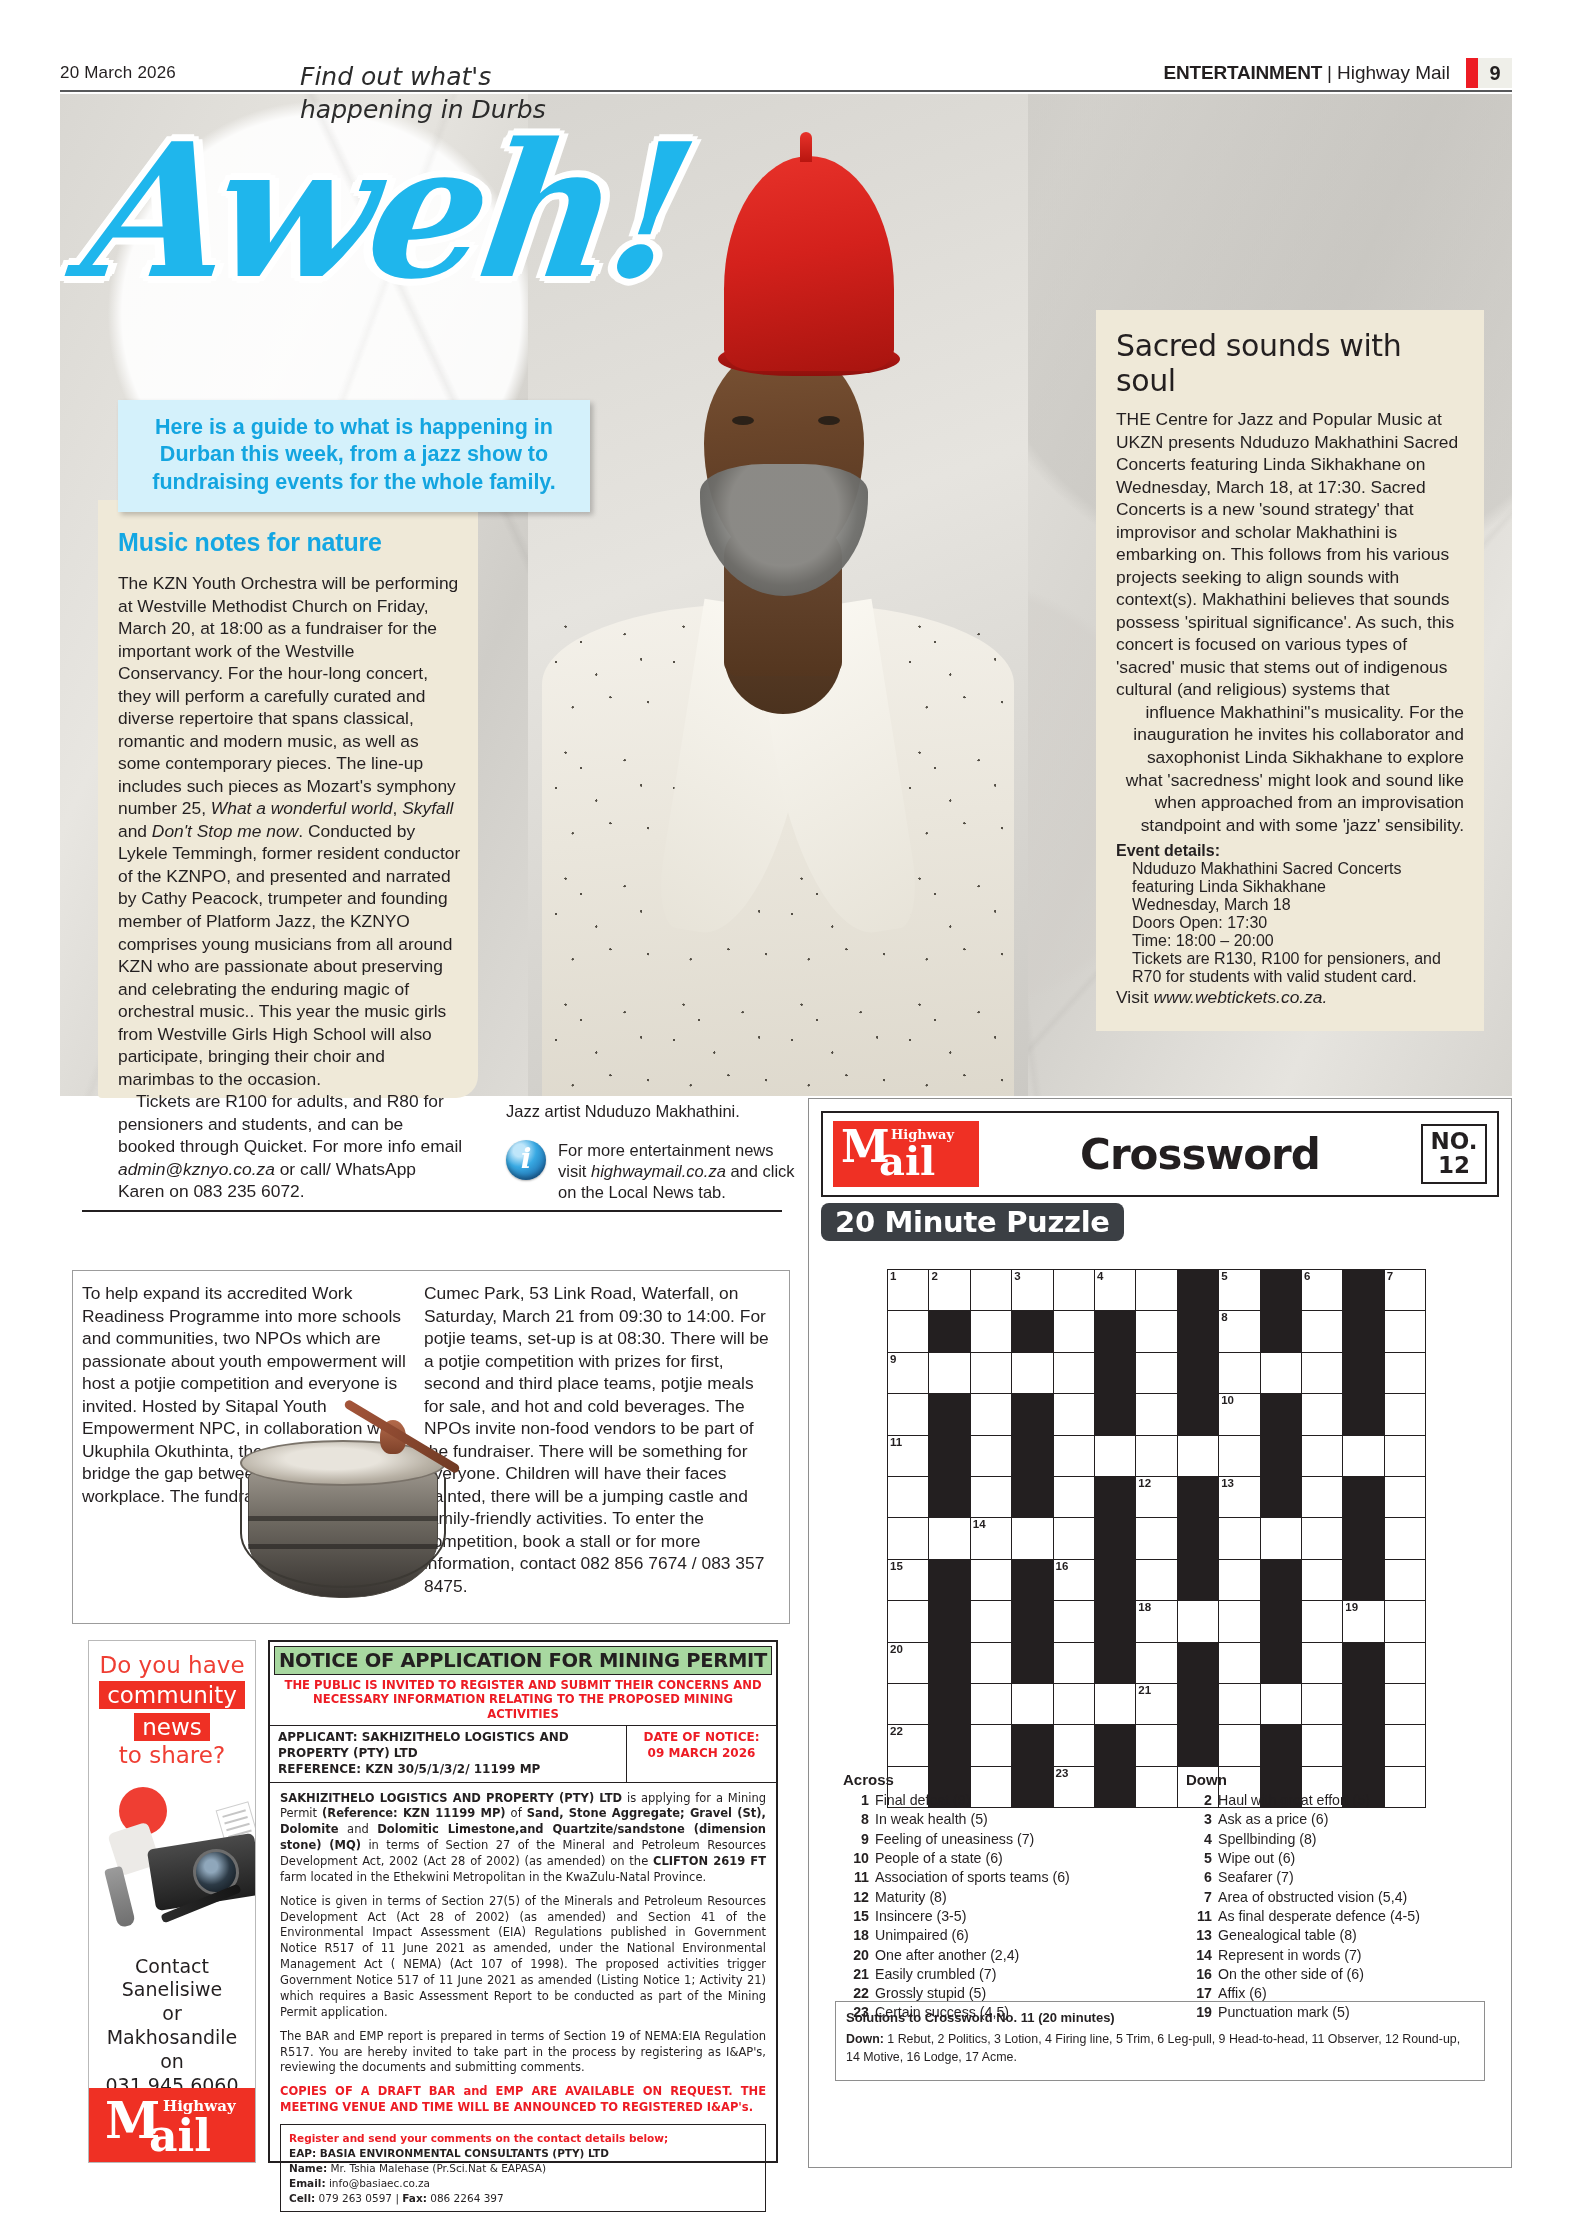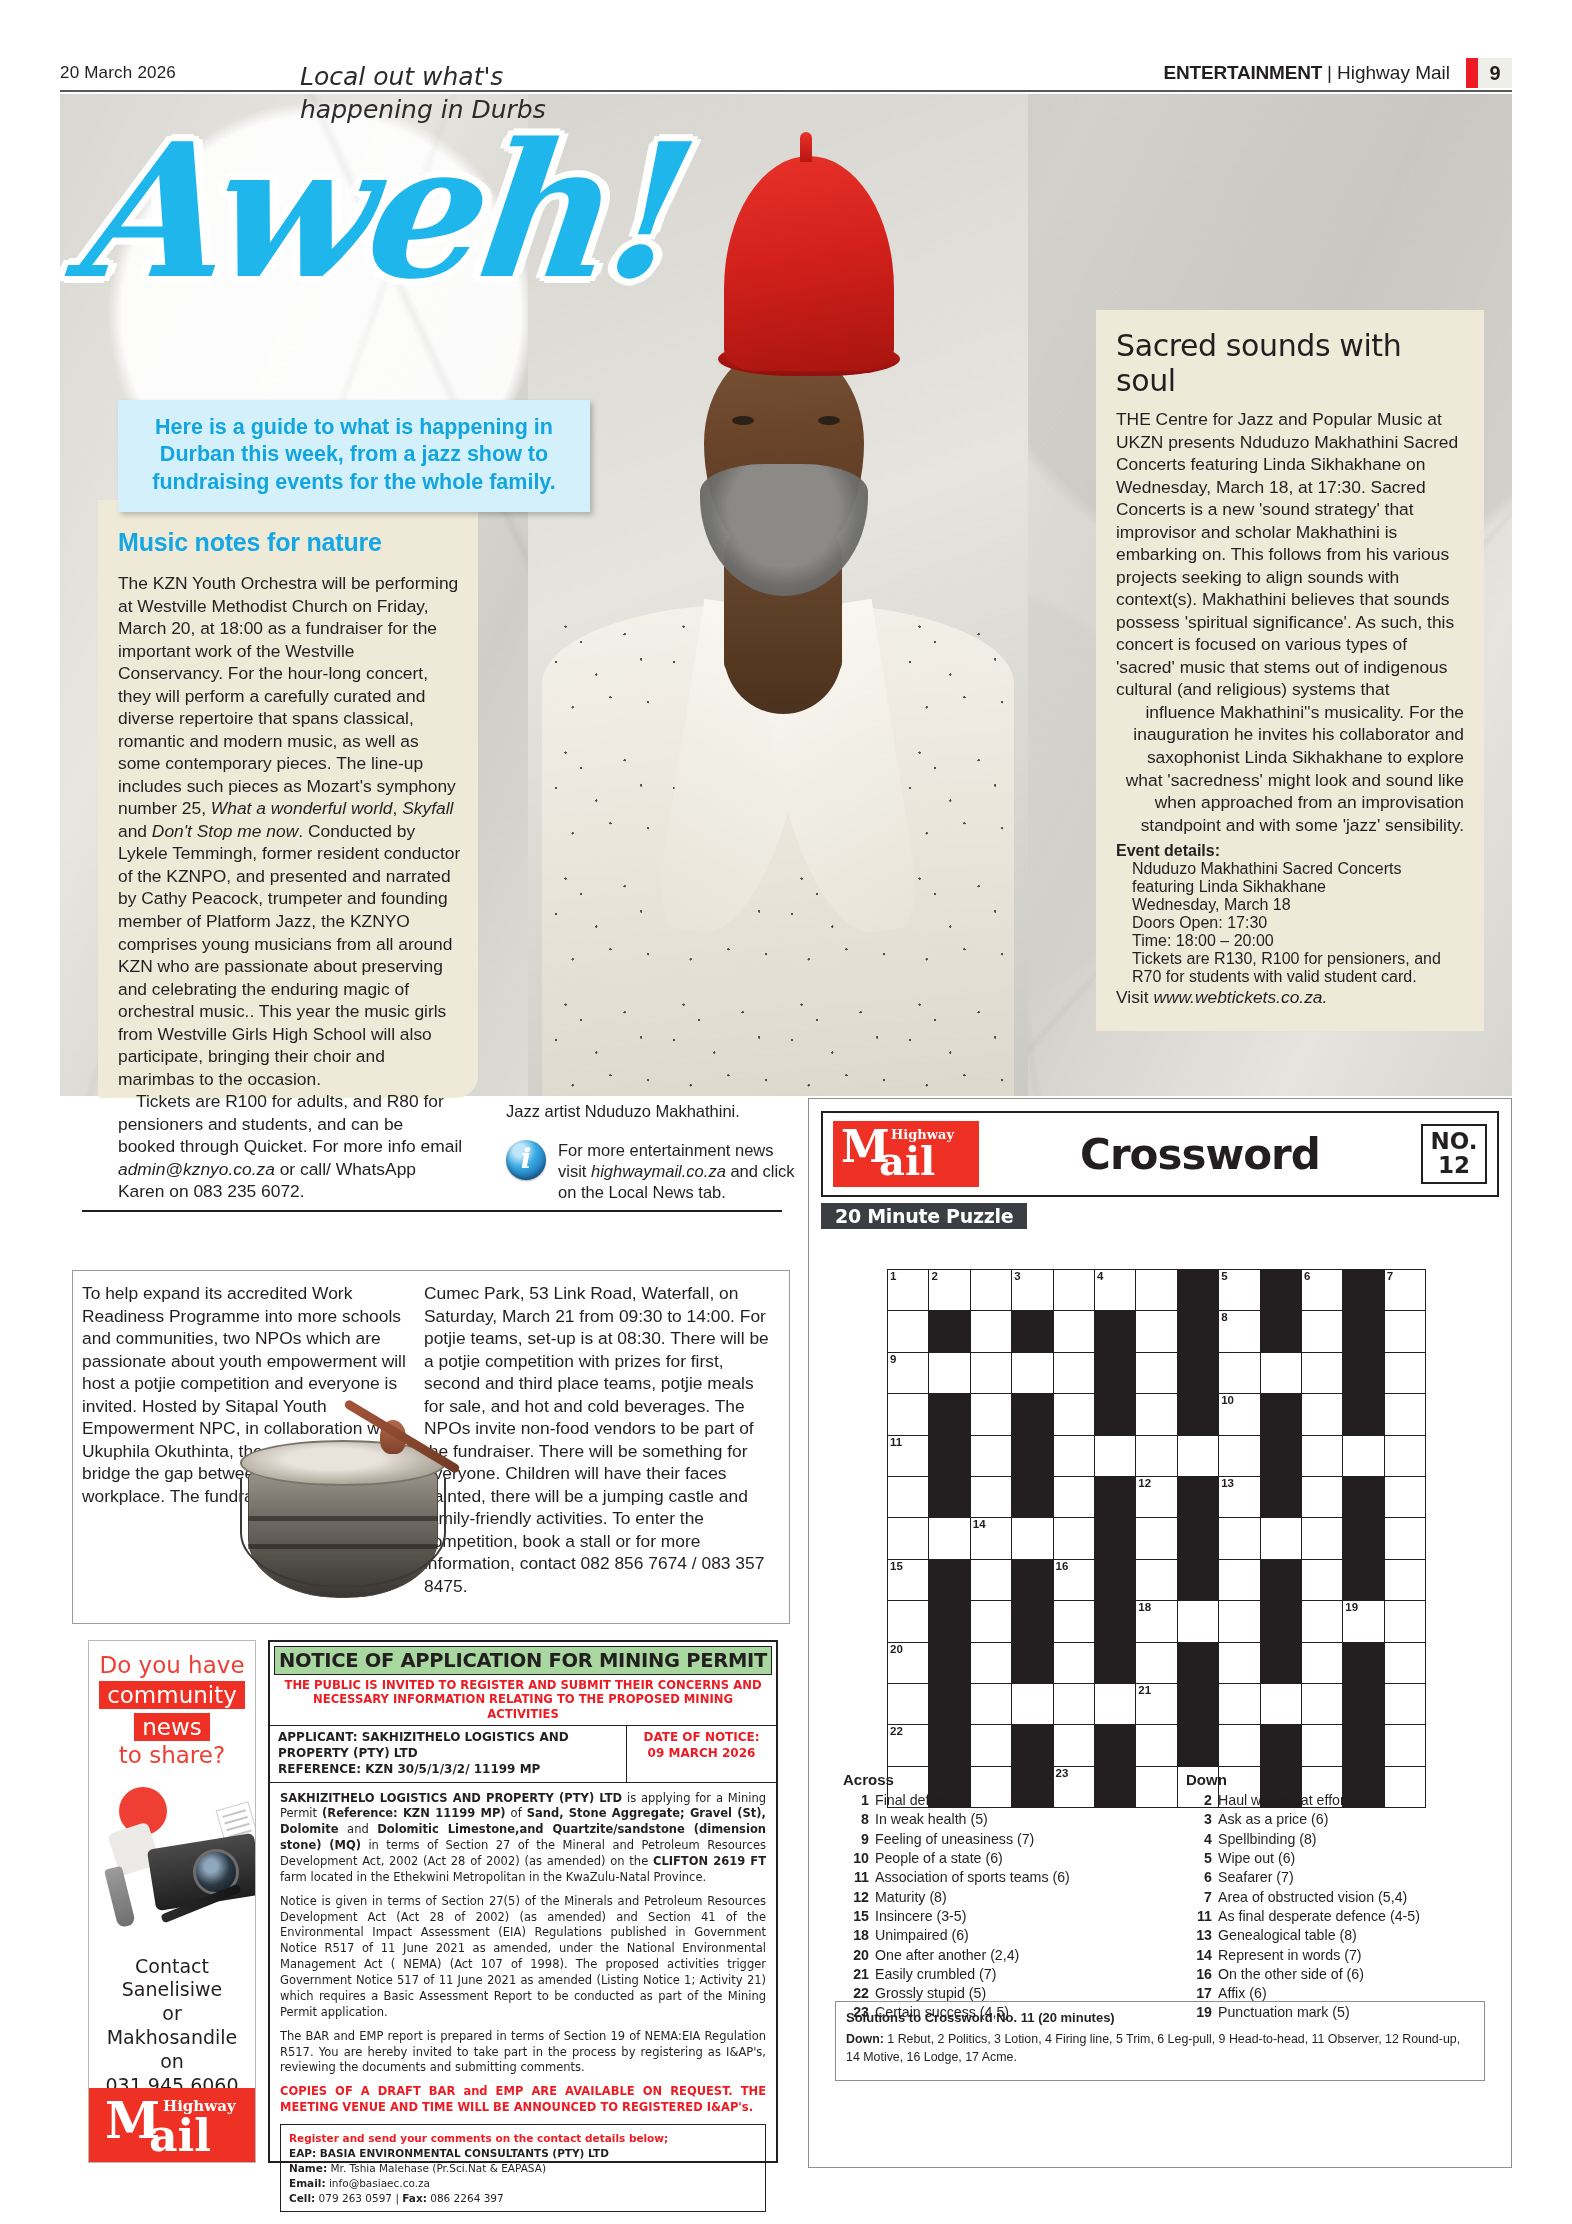--- a/index.html
+++ b/index.html
@@ -254,21 +254,21 @@
   .xw-inner { position:absolute; left:12px; top:12px; right:12px; }
   .xw-head { display:flex; align-items:center; border:2px solid #231f20; height:86px; padding:0 10px; }
   .xw-logo { width:146px; height:66px; background:#ef3024; position:relative; flex:0 0 146px; }
   .xw-logo .m { position:absolute; left:8px; top:4px; color:#fff; font-family:"DejaVu Serif",serif; font-weight:bold; font-size:44px; line-height:1; }
   .xw-logo .hw{ position:absolute; left:58px; top:6px; color:#fff; font-family:"DejaVu Serif",serif; font-weight:bold; font-size:13px; }
   .xw-logo .ail{ position:absolute; left:46px; top:20px; color:#fff; font-family:"DejaVu Serif",serif; font-weight:bold; font-size:40px; line-height:1; }
   .xw-title { flex:1 1 auto; text-align:center; font-family:"DejaVu Sans",sans-serif; font-weight:bold; font-size:42px; letter-spacing:-1px; }
   .xw-no { flex:0 0 66px; border:2px solid #231f20; text-align:center; font-family:"DejaVu Sans",sans-serif;
            font-weight:bold; font-size:23px; line-height:1.04; padding:4px 0; }
   .xw-band { background:#3b3f44; color:#fff; font-family:"DejaVu Sans",sans-serif; font-weight:bold;
-             font-size:19px; padding:2px 14px; display:inline-block; margin-top:6px; letter-spacing:-.3px; }
+             font-size:29px; padding:2px 14px; display:inline-block; margin-top:6px; letter-spacing:-.3px;border-radius:8px; }
 
   .grid { position:absolute; left:66px; top:158px; width:580px; }
   table.cw { border-collapse:collapse; }
   table.cw td { width:41.4px; height:41.4px; border:1px solid #231f20; position:relative; background:#fff; padding:0; }
   table.cw td.b { background:#231f20; border-color:#231f20; }
   table.cw td span { position:absolute; left:2px; top:0px; font-size:11.5px; font-weight:bold; line-height:1.05; }
 
   .clues { position:absolute; left:22px; top:660px; width:660px; display:flex; gap:26px; }
   .clue-col { flex:1 1 0; }
   .clue-h { font-size:15px; font-weight:bold; margin-bottom:3px; }
@@ -308,21 +308,21 @@
     <div class="ph-neck"></div>
     <div class="ph-face"></div>
     <div class="ph-eyeL"></div>
     <div class="ph-eyeR"></div>
     <div class="ph-beard"></div>
     <div class="ph-hatbrim"></div>
     <div class="ph-hat"></div>
   </div>
 
   <div class="hero-kicker">
-    <div>Local out what's</div>
+    <div>Find out what's</div>
     <div>happening in Durbs</div>
   </div>
   <div class="aweh">Aweh!</div>
 
   <div class="intro-box">Here is a guide to what is happening in Durban this week, from a jazz show to fundraising events for the whole family.</div>
 
   <div class="cream-col"></div>
   <div class="music-head">Music notes for nature</div>
   <div class="music-body">
     <p><span>The KZN Youth Orchestra will be performing at Westville Methodist Church on Friday, March 20, at 18:00 as a fundraiser for the important work of the Westville Conservancy. For the hour-long concert, they will perform a carefully curated and diverse repertoire that spans classical, romantic and modern music, as well as some contemporary pieces. The line-up includes such pieces as Mozart's symphony number 25, </span><i>What a wonderful world</i><span>, </span><i>Skyfall</i><span> and </span><i>Don't Stop me now</i><span>. Conducted by Lykele Temmingh, former resident conductor of the KZNPO, and presented and narrated by Cathy Peacock, trumpeter and founding member of Platform Jazz, the KZNYO comprises young musicians from all around KZN who are passionate about preserving and celebrating the enduring magic of orchestral music.. This year the music girls from Westville Girls High School will also participate, bringing their choir and marimbas to the occasion.</span></p>

